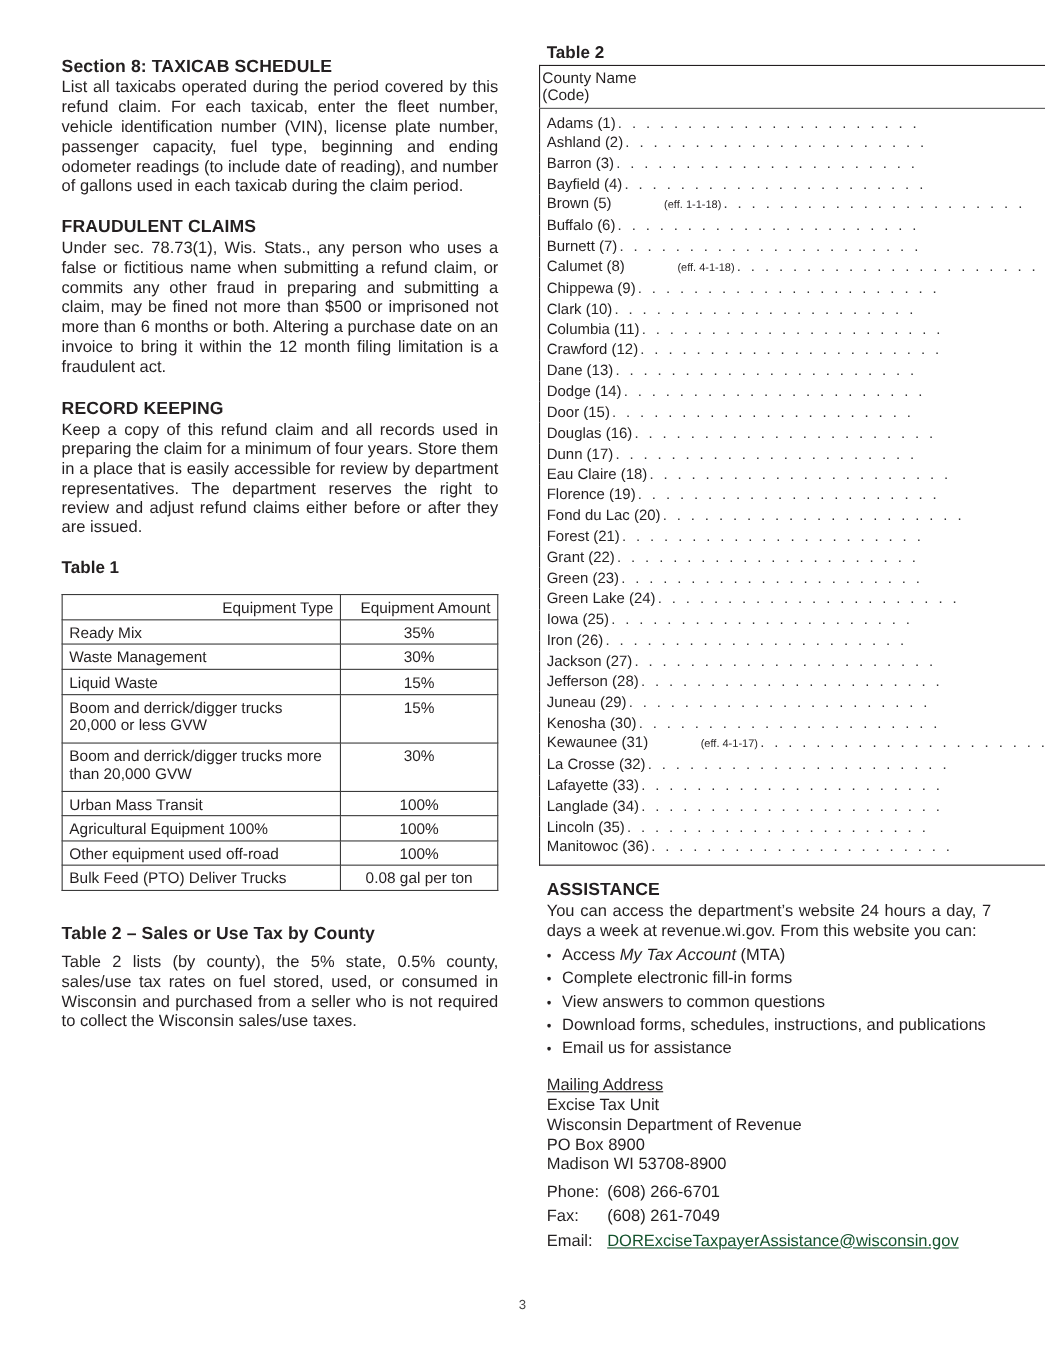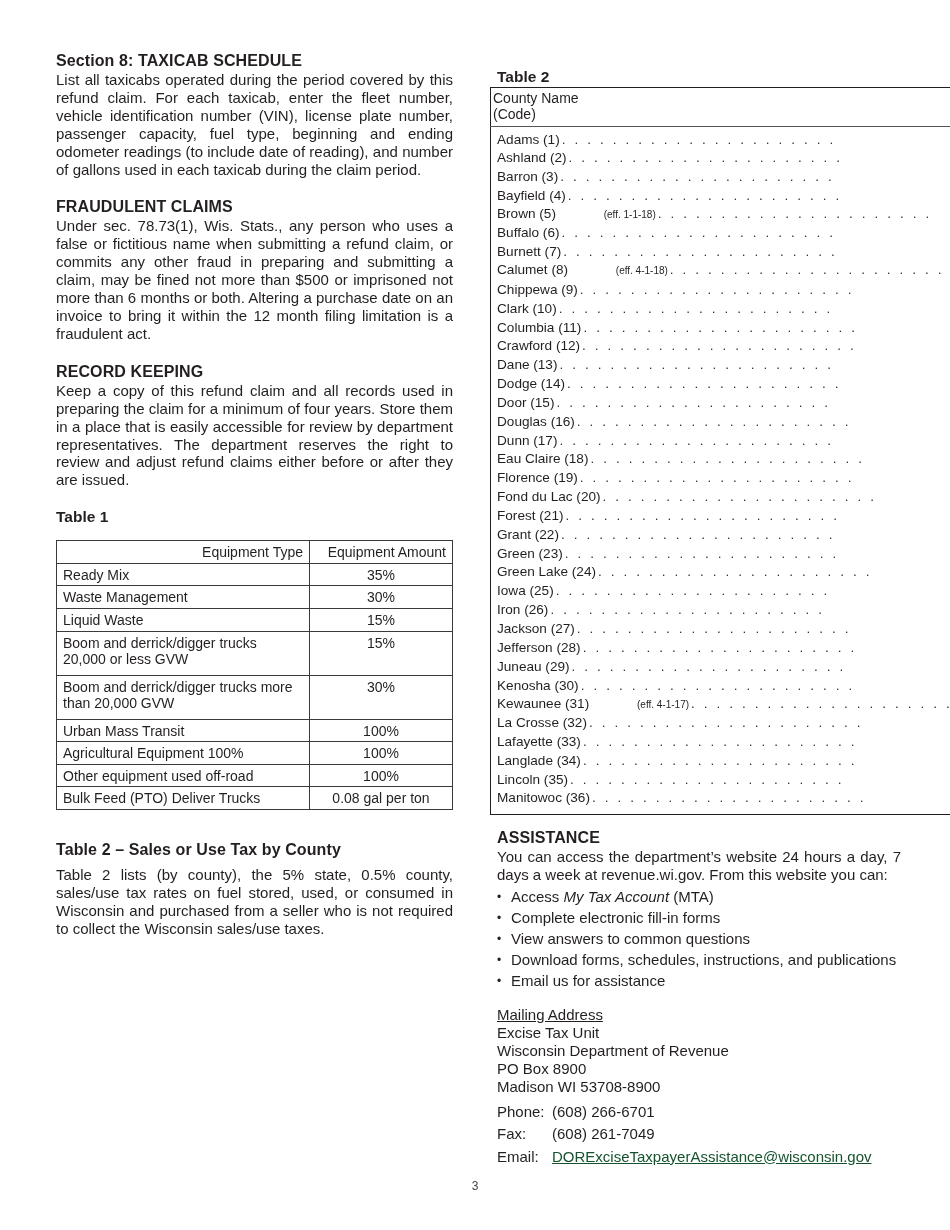--- a/index.html
+++ b/index.html
@@ -5,21 +5,21 @@
   * { box-sizing: border-box; margin: 0; padding: 0; }
   html, body { width: 950px; height: 1230px; background: #ffffff; }
   body {
     position: relative;
     font-family: "Liberation Sans", sans-serif;
     color: #231f20;
     font-size: 15px;
     line-height: 18px;
   }
   .col-left { position: absolute; left: 56px; top: 52px; width: 397px; }
-  .col-right { position: absolute; left: 490px; top: 68px; width: 411px; }
+  .col-right { position: absolute; left: 490px; top: 40px; width: 411px; }
 
   h2.section-head {
     font-size: 16px; font-weight: bold; line-height: 18px;
     margin-bottom: 1px; letter-spacing: 0.1px;
   }
   p.body-text {
     font-size: 15px; line-height: 17.9px; text-align: justify;
   }
   .gap-block { margin-top: 20px; }
 

